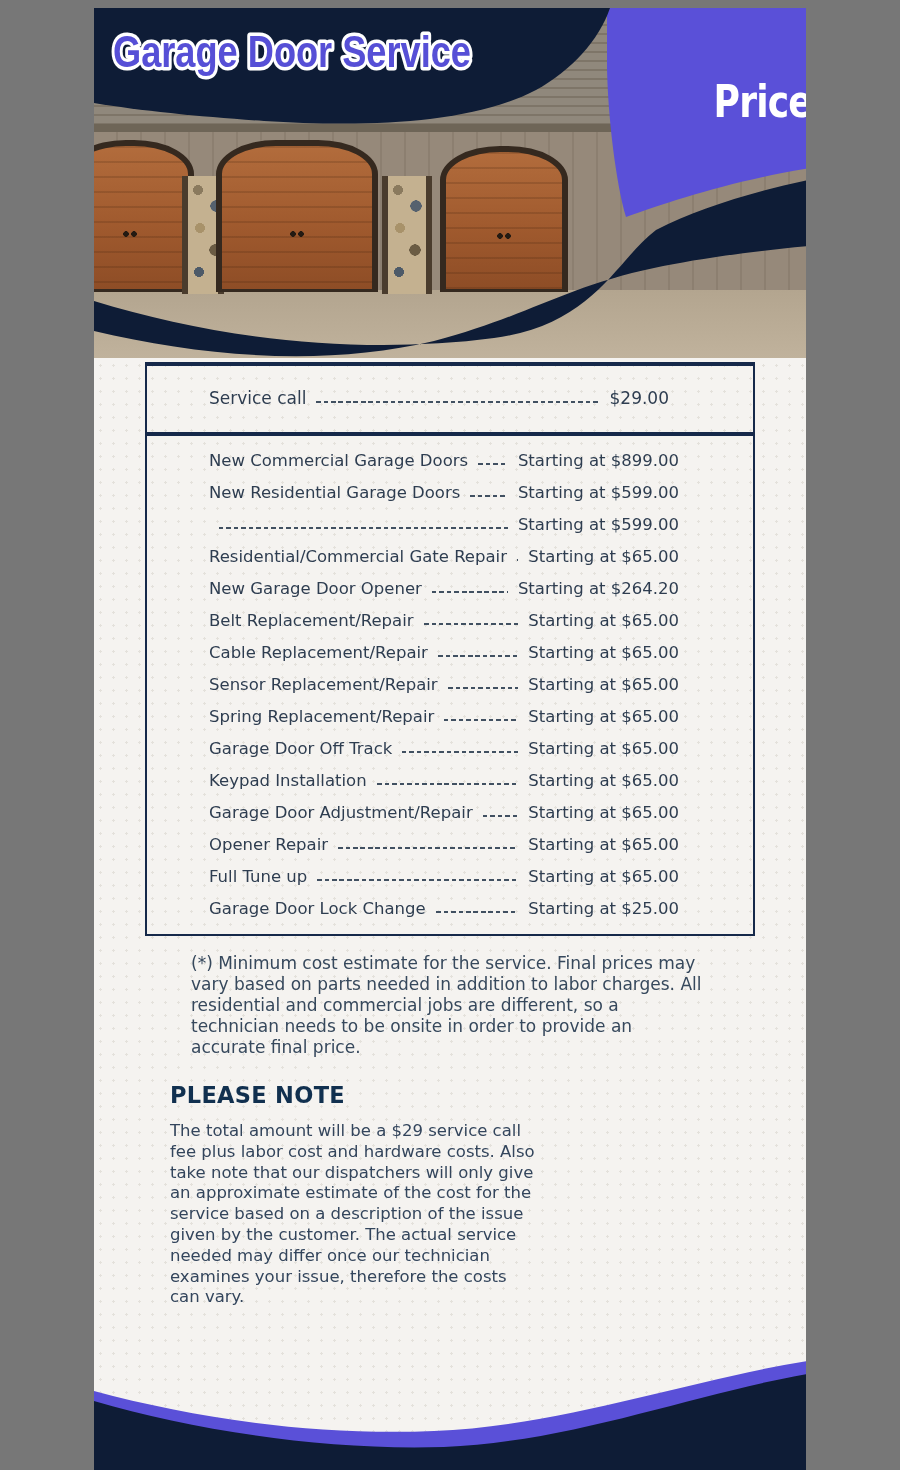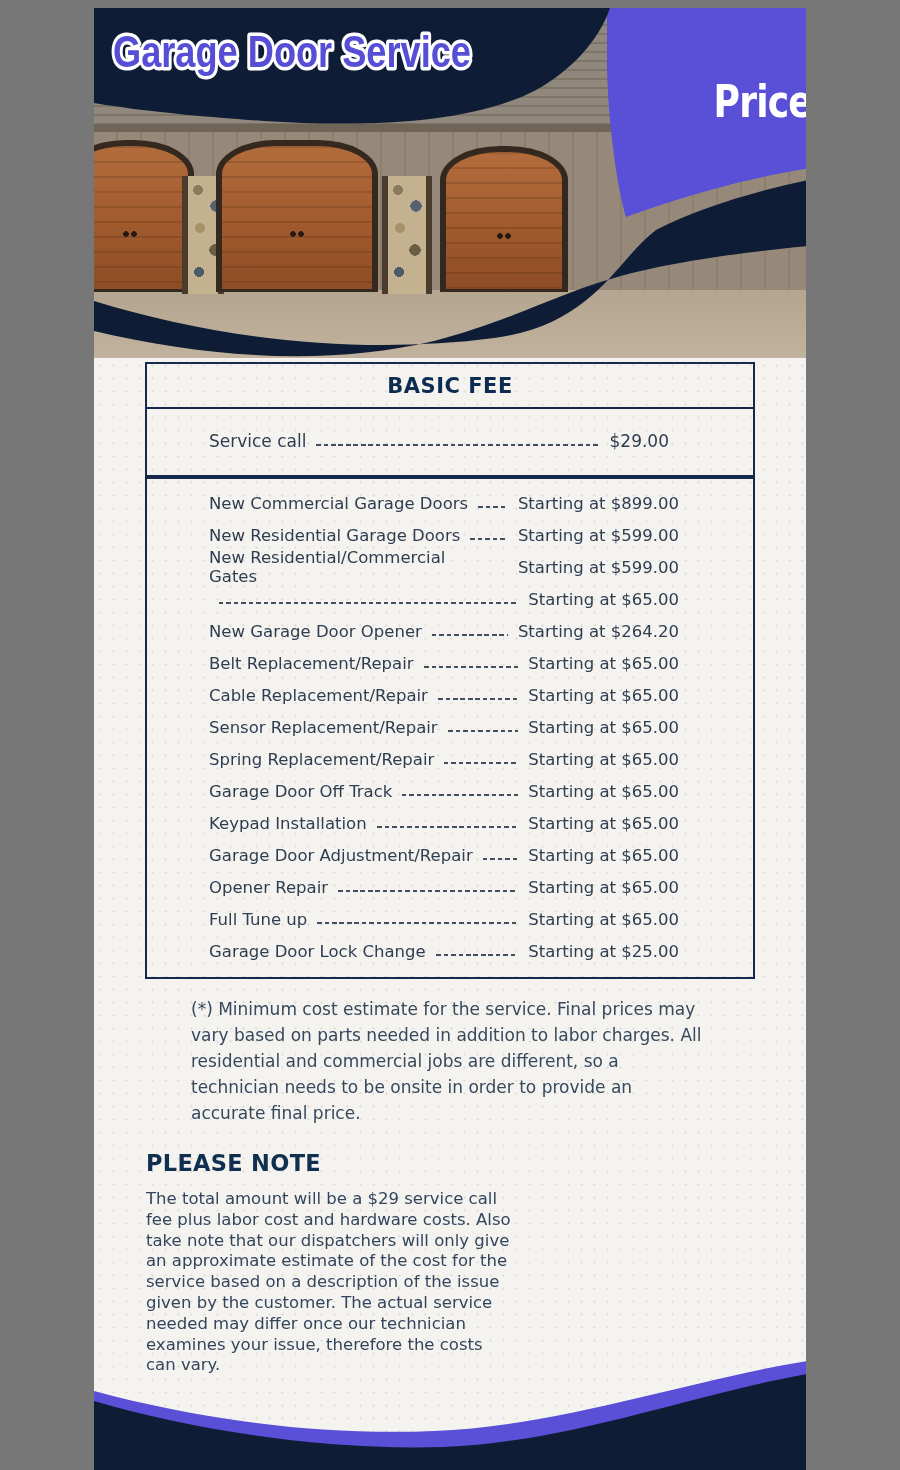--- a/index.html
+++ b/index.html
@@ -84,23 +84,23 @@
   .fee-row.service { padding-right:68px; font-size:17px; }
   .leader {
     flex:1; margin:0 10px; height:2px; align-self:center; margin-top:8px;
     background-image:repeating-linear-gradient(90deg,#415061 0 4.5px,transparent 4.5px 7.5px);
   }
   .price { white-space:nowrap; }
   .rows { padding:8px 16px 10px; }
 
   
   .footnote {
-    margin:17px 100px 0 97px; font-size:17px; line-height:26px; color:#36485c;
-  }
-  .columns { display:flex; margin-top:24px; padding:0 47px 0 52px; }
+    margin:17px 100px 0 97px; font-size:17px; line-height:21px; color:#36485c;
+  }
+  .columns { display:flex; margin-top:24px; padding:0 47px 0 76px; }
   .col-left { width:368px; }
   .col-right { margin-left:57px; width:345px; }
   .col-head { font-size:22.5px; font-weight:700; color:#11304f; letter-spacing:.3px; }
   .col-body { margin-top:13px; font-size:16.5px; line-height:20.8px; color:#33455c; }
 
   
   .footer-wave { position:absolute; left:0; bottom:0; width:900px; height:140px; }
 </style>
 </head>
 <body>
@@ -143,21 +143,20 @@
     </svg>
 
     <svg class="logo" width="372" height="66" viewBox="0 0 372 66">
       <text x="5" y="49" textLength="358" lengthAdjust="spacingAndGlyphs" font-family="Liberation Sans, sans-serif" font-size="44" font-weight="bold" fill="#564fd6" stroke="#ffffff" stroke-width="7" paint-order="stroke" stroke-linejoin="round">Garage Door Service</text>
     </svg>
 
     <div class="price-banner-title">Price List</div>
   </div>
 
   <div class="fee-table">
-    <div class="section-head">BASIC FEE</div>
     <div class="divider"></div>
 
     <div class="service-row-wrap">
       <div class="fee-row service">
         <span>Service call</span>
         <span class="leader"></span>
         <span class="price">$29.00</span>
       </div>
     </div>
 
@@ -169,25 +168,25 @@
         <span>New Commercial Garage Doors</span>
         <span class="leader"></span>
         <span class="price">Starting at $899.00</span>
       </div>
       <div class="fee-row">
         <span>New Residential Garage Doors</span>
         <span class="leader"></span>
         <span class="price">Starting at $599.00</span>
       </div>
       <div class="fee-row">
-        <span>New Residential/Commercial Gates</span>
         <span class="leader"></span>
         <span class="price">Starting at $599.00</span>
       </div>
       <div class="fee-row">
+        <span>Residential/Commercial Gate Repair</span>
         <span class="leader"></span>
         <span class="price">Starting at $65.00</span>
       </div>
       <div class="fee-row">
         <span>New Garage Door Opener</span>
         <span class="leader"></span>
         <span class="price">Starting at $264.20</span>
       </div>
       <div class="fee-row">
         <span>Belt Replacement/Repair</span>

